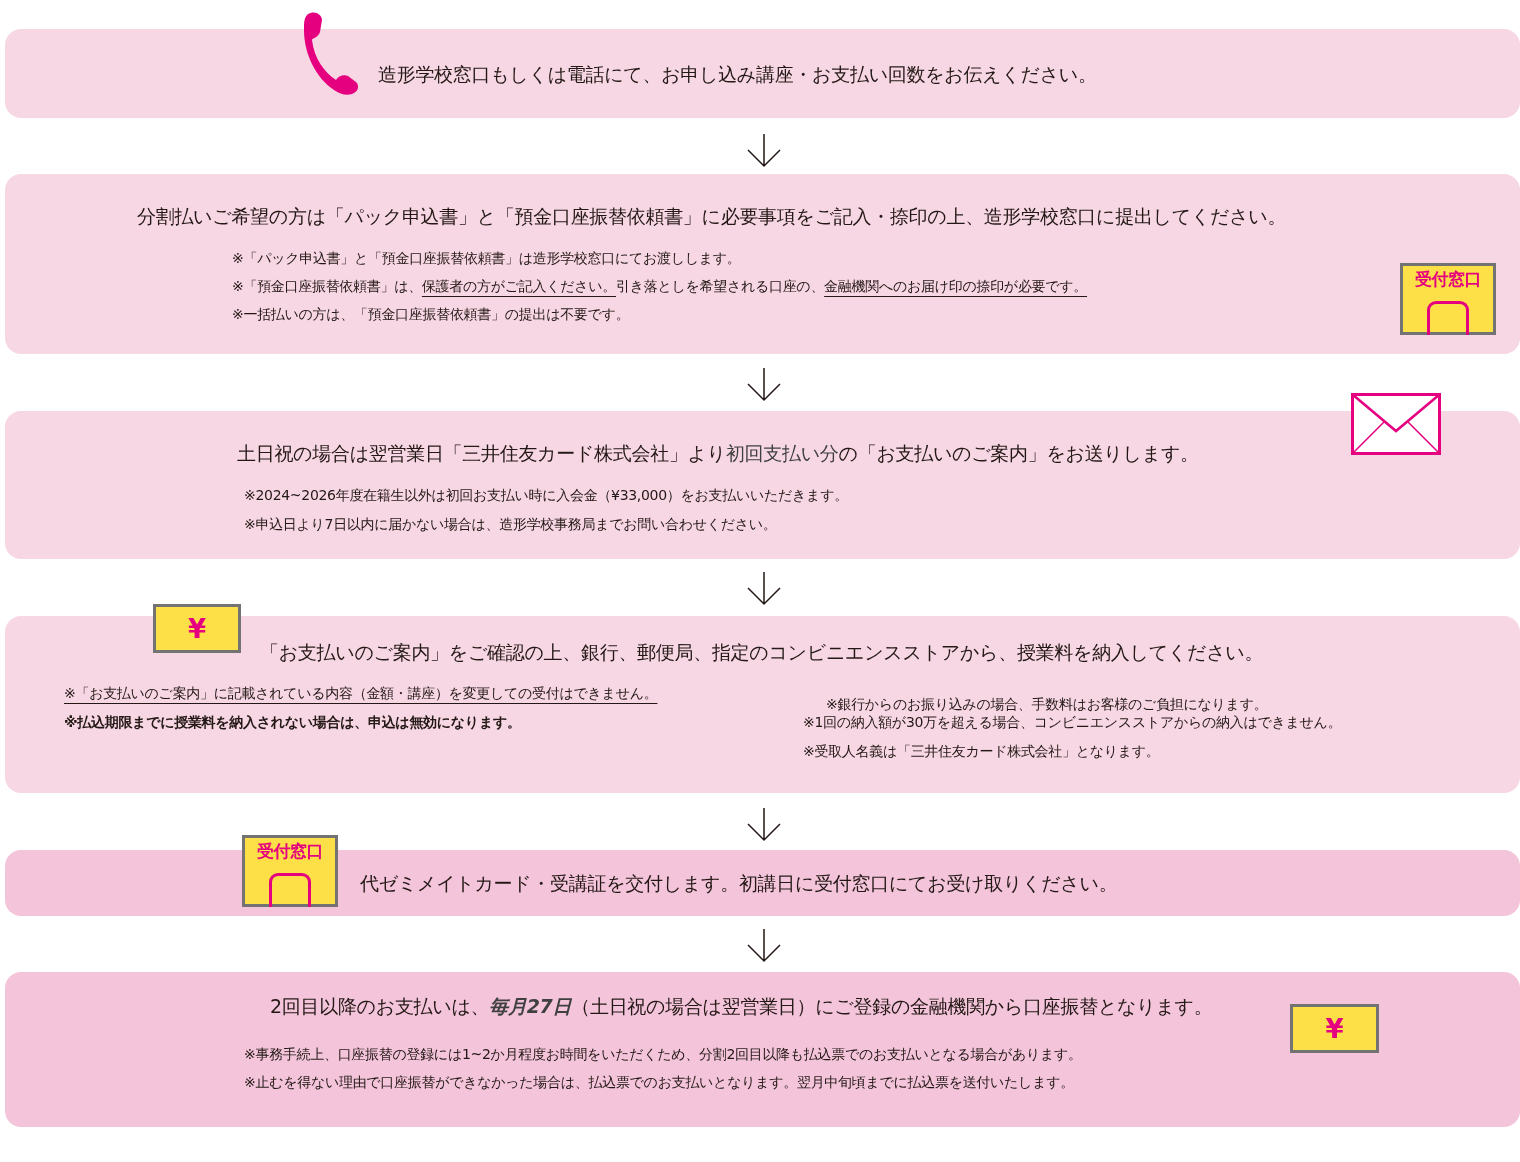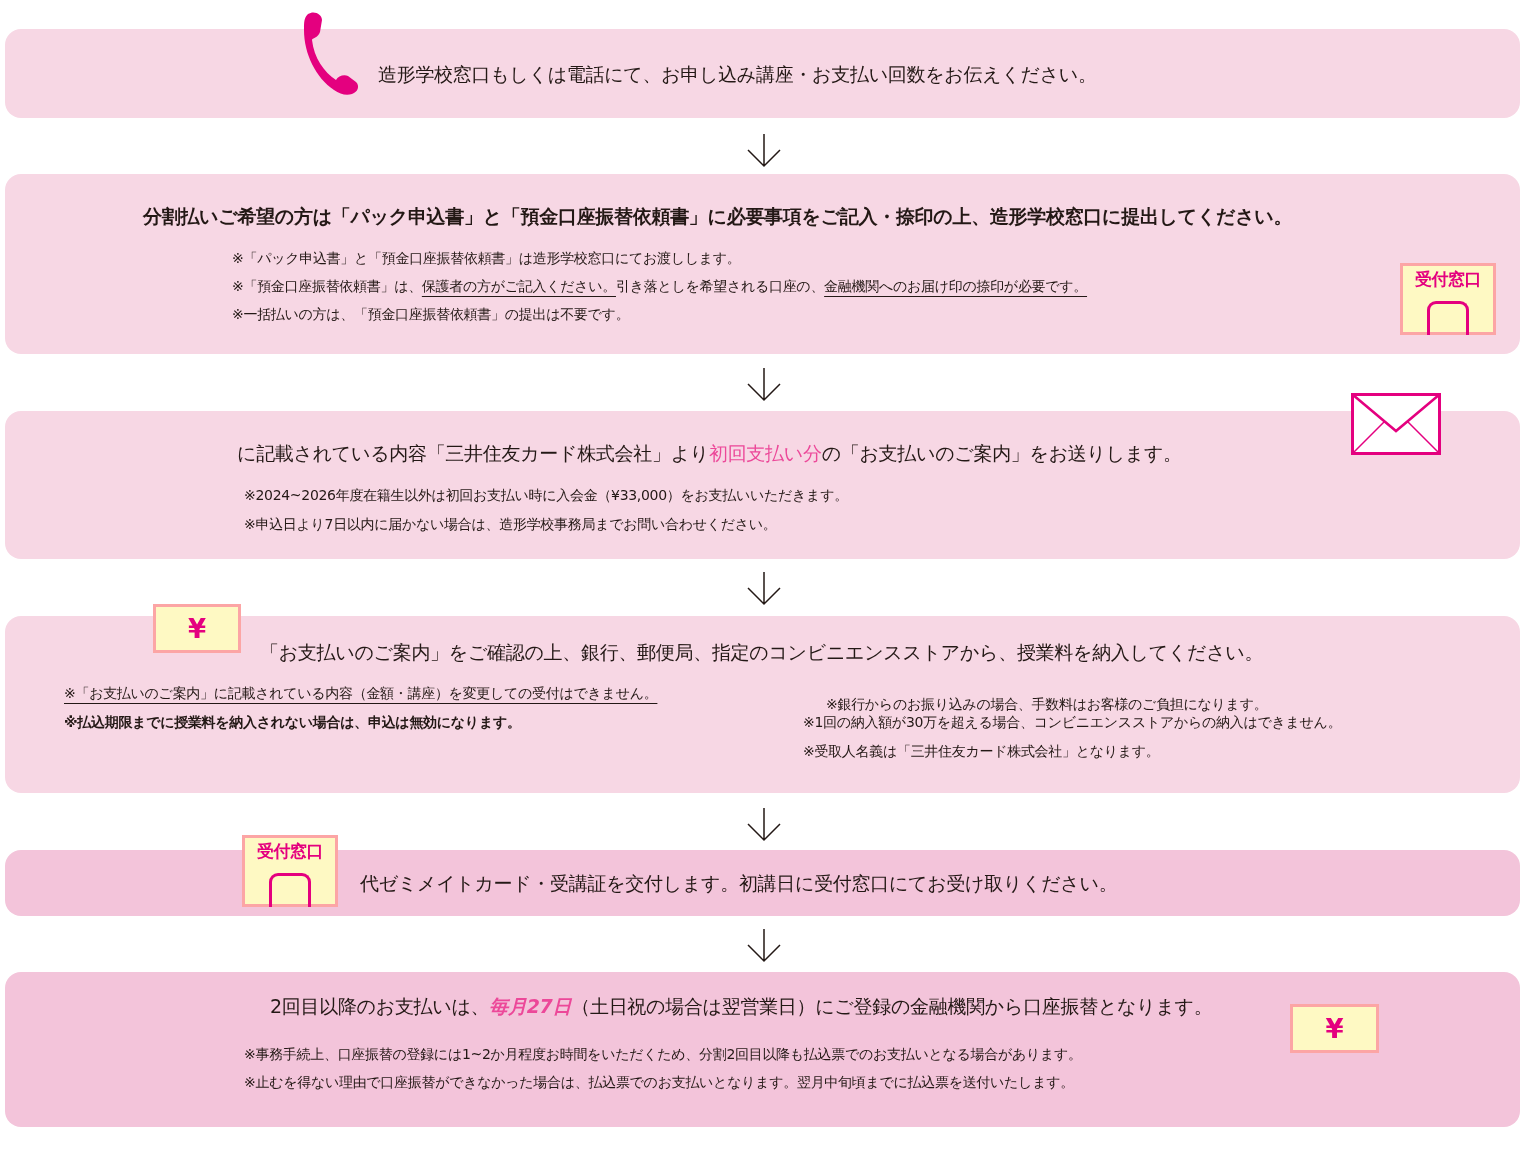--- a/index.html
+++ b/index.html
@@ -10,42 +10,42 @@
   }
   .box {
     position: absolute; left: 5px; width: 1515px;
     border-radius: 16px; background: #f7d7e4;
   }
   .box.dark { background: #f3c4da; }
   .abs { position: absolute; white-space: nowrap; }
   .main { font-size: 19px; letter-spacing: -0.3px; }
   .note { font-size: 14px; letter-spacing: -0.3px; }
   .ul { text-decoration: underline; text-underline-offset: 5px; text-decoration-thickness: 1px; }
-  .hl { color: #ec4899; }
+  .hl { color: #404040; }
   .arrow { position: absolute; left: 746px; width: 36px; height: 36px; }
-  .icon-box { position: absolute; border: 3px solid #fca5a5; background: #fef9c3; box-sizing: border-box; }
+  .icon-box { position: absolute; border: 3px solid #737373; background: #fde047; box-sizing: border-box; }
   .counter-label { position: absolute; top: 2px; left: 0; right: 0; text-align: center; color: #e4007f; font-weight: bold; font-size: 17px; letter-spacing: -0.5px; }
   .counter-door { position: absolute; left: 24px; right: 24px; bottom: -3px; height: 34px; border: 3px solid #e4007f; border-bottom: none; border-radius: 9px 9px 0 0; box-sizing: border-box; }
   .yen { position: absolute; inset: 0; display: flex; align-items: center; justify-content: center; color: #e4007f; font-size: 26px; font-weight: bold; }
 </style>
 </head>
 <body>
 
 <div class="box" style="top:29px;height:89px;"></div>
 <svg class="abs" style="left:300px;top:10px;" width="62" height="86" viewBox="0 0 62 86">
   <path d="M8 4 C14 0 22 4 22 10 L20 22 C18 28 12 28 12 30 C14 48 24 62 36 70 C38 66 44 64 48 66 L56 72 C60 76 58 82 52 84 C46 86 40 84 34 80 C16 68 4 44 4 20 C4 12 4 8 8 4 Z" fill="#e4007f"></path>
 </svg>
 <div class="abs main" style="left:378px;top:62px;">造形学校窓口もしくは電話にて、お申し込み講座・お支払い回数をお伝えください。</div>
 
 <svg class="arrow" style="top:132px;" viewBox="0 0 36 36">
     <path d="M18 2 V34 M2 18 L18 34 L34 18" fill="none" stroke="#231815" stroke-width="1.5"></path>
   </svg>
 
 <div class="box" style="top:174px;height:180px;"></div>
-<div class="abs main" style="left:143px;top:204px;font-weight:bold;">分割払いご希望の方は「パック申込書」と「預金口座振替依頼書」に必要事項をご記入・捺印の上、造形学校窓口に提出してください。</div>
+<div class="abs main" style="left:137px;top:204px;">分割払いご希望の方は「パック申込書」と「預金口座振替依頼書」に必要事項をご記入・捺印の上、造形学校窓口に提出してください。</div>
 <div class="abs note" style="left:232px;top:250px;">※「パック申込書」と「預金口座振替依頼書」は造形学校窓口にてお渡しします。</div>
 <div class="abs note" style="left:232px;top:278px;text-align:right;">
   <span>※「預金口座振替依頼書」は、</span><span class="ul">保護者の方がご記入ください。</span><span>引き落としを希望される口座の、</span><span class="ul">金融機関へのお届け印の捺印が必要です。</span>
 </div>
 <div class="abs note" style="left:232px;top:306px;">※一括払いの方は、「預金口座振替依頼書」の提出は不要です。</div>
 <div class="icon-box" style="left:1400px;top:263px;width:96px;height:72px;">
   <div class="counter-label">受付窓口</div>
   <div class="counter-door"></div>
 </div>
 
@@ -53,21 +53,21 @@
     <path d="M18 2 V34 M2 18 L18 34 L34 18" fill="none" stroke="#231815" stroke-width="1.5"></path>
   </svg>
 
 <div class="box" style="top:411px;height:148px;"></div>
 <svg class="abs" style="left:1351px;top:393px;" width="90" height="62" viewBox="0 0 90 62">
   <rect x="1.5" y="1.5" width="87" height="59" fill="#fff" stroke="#e4007f" stroke-width="3"></rect>
   <path d="M1.5 1.5 L45 38 L88.5 1.5" fill="none" stroke="#e4007f" stroke-width="2.5"></path>
   <path d="M1.5 60.5 L34 28 M88.5 60.5 L56 28" fill="none" stroke="#e4007f" stroke-width="1.5"></path>
 </svg>
 <div class="abs main" style="left:237px;top:441px;">
-  <span>に記載されている内容「三井住友カード株式会社」より</span><span class="hl">初回支払い分</span><span>の「お支払いのご案内」をお送りします。</span>
+  <span>土日祝の場合は翌営業日「三井住友カード株式会社」より</span><span class="hl">初回支払い分</span><span>の「お支払いのご案内」をお送りします。</span>
 </div>
 <div class="abs note" style="left:244px;top:487px;">※2024~2026年度在籍生以外は初回お支払い時に入会金（¥33,000）をお支払いいただきます。</div>
 <div class="abs note" style="left:244px;top:516px;">※申込日より7日以内に届かない場合は、造形学校事務局までお問い合わせください。</div>
 
 <svg class="arrow" style="top:570px;" viewBox="0 0 36 36">
     <path d="M18 2 V34 M2 18 L18 34 L34 18" fill="none" stroke="#231815" stroke-width="1.5"></path>
   </svg>
 
 <div class="box" style="top:616px;height:177px;"></div>
 <div class="icon-box" style="left:153px;top:604px;width:88px;height:49px;">

